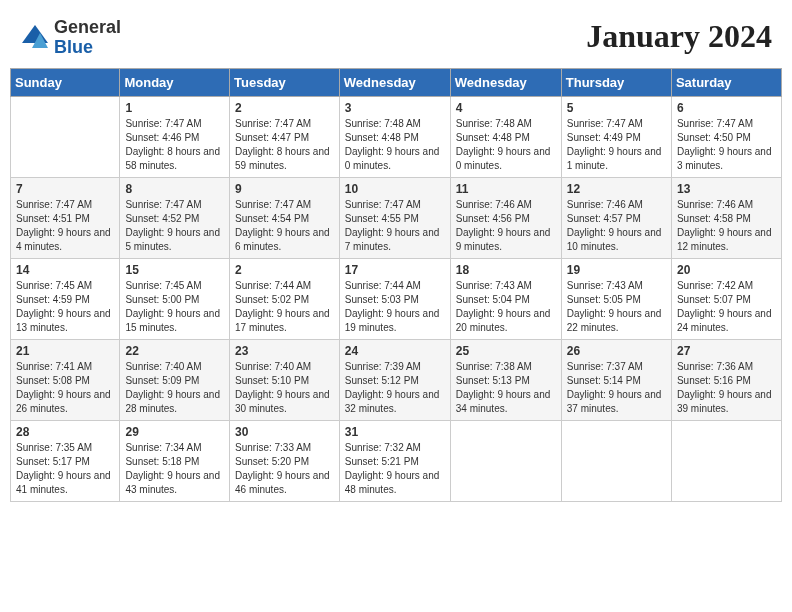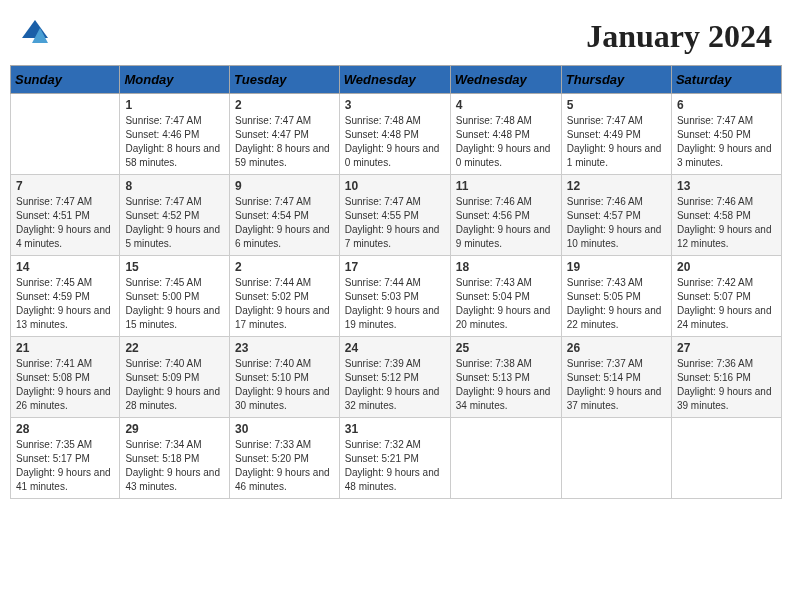--- a/index.html
+++ b/index.html
@@ -48,22 +48,21 @@
       color: #555;
       font-weight: normal;
     }
     .calendar {
       width: 100%;
       border-collapse: collapse;
       margin-top: 6px;
     }
     .calendar thead tr {
       background: #2e6cb5;
-      color: #000000;
-      font-style: italic;
+      color: #ffffff;
     }
     .calendar thead th {
       padding: 6px 4px;
       font-size: 13px;
       font-weight: bold;
       text-align: left;
       border: 1px solid #aaa;
     }
     .calendar tbody td {
       vertical-align: top;
@@ -97,20 +96,24 @@
   </style>
 </head>
 <body>
 
 <div class="header">
   <div class="logo">
     <svg class="logo-icon" viewBox="0 0 30 30">
       <polygon points="15,2 28,20 2,20" fill="#1a5fa8"></polygon>
       <polygon points="20,10 28,25 12,25" fill="#4a9fd4"></polygon>
     </svg>
+    <div class="logo-text">
+      <span class="logo-general">General</span>
+      <span class="logo-blue">Blue</span>
+    </div>
   </div>
   <div class="title-block">
     <h1>January 2024</h1>
   </div>
 </div>
 
 <table class="calendar">
   <thead>
     <tr>
     <th>Sunday</th>

